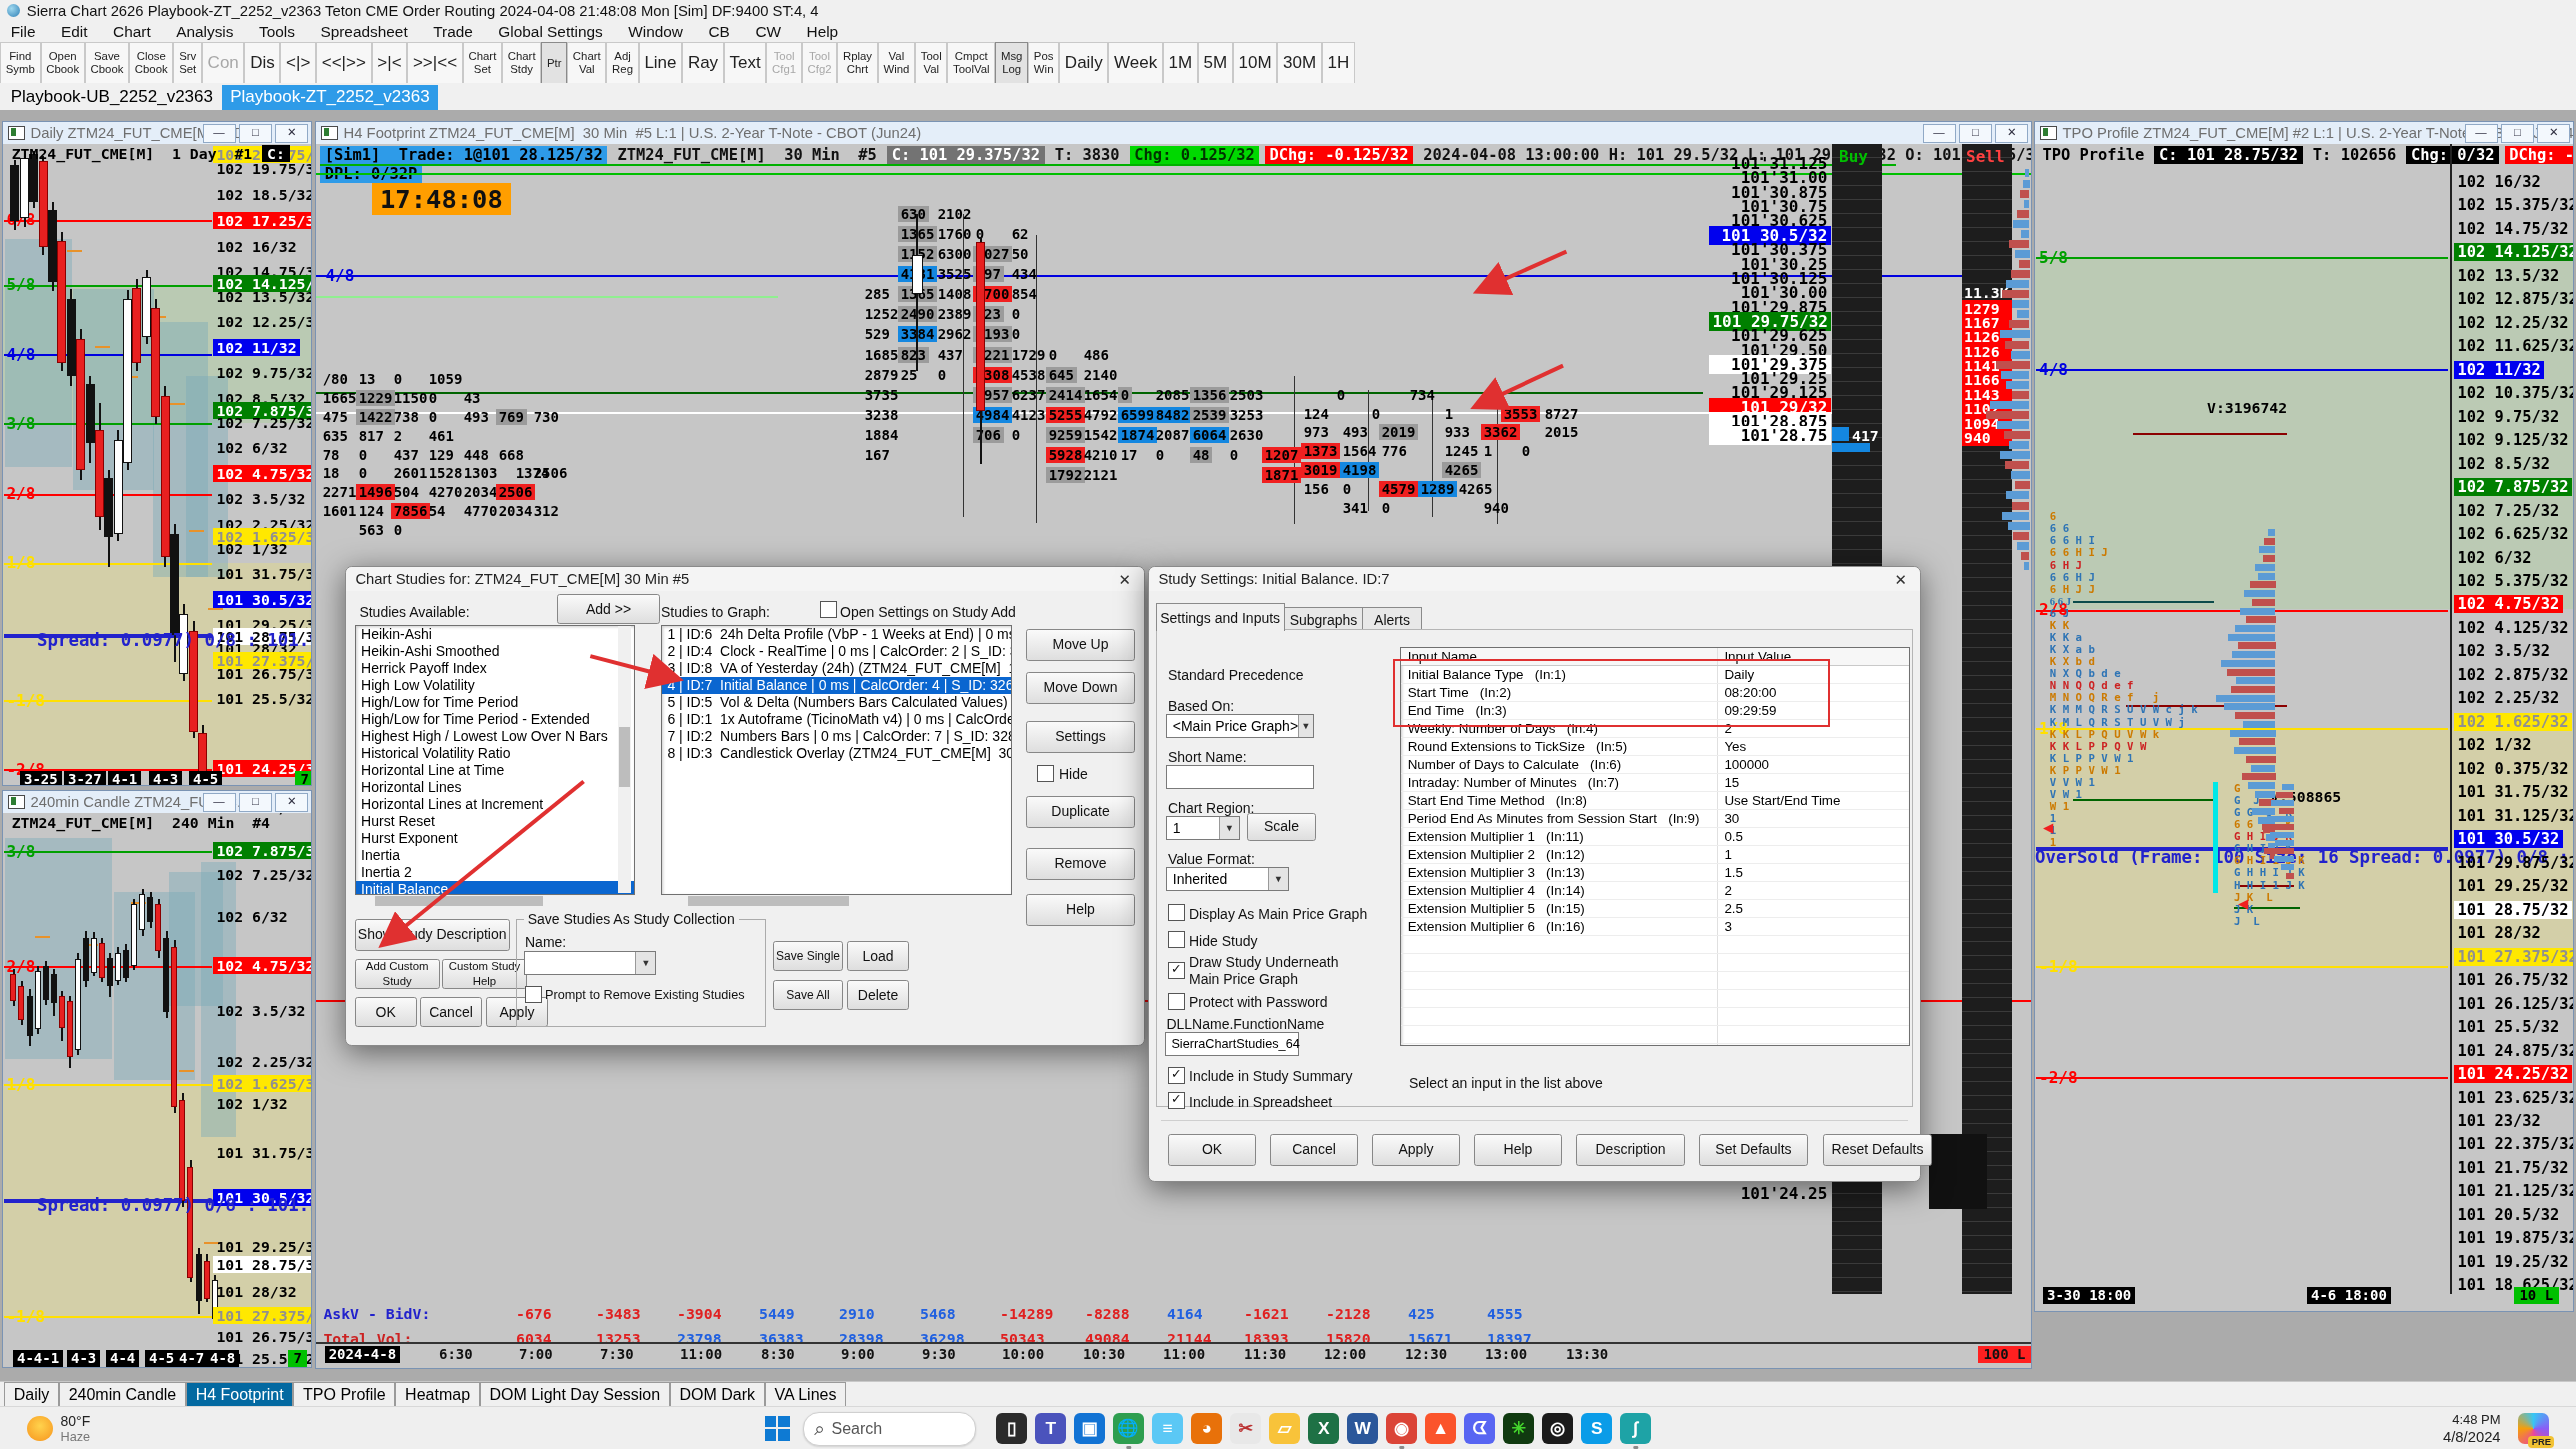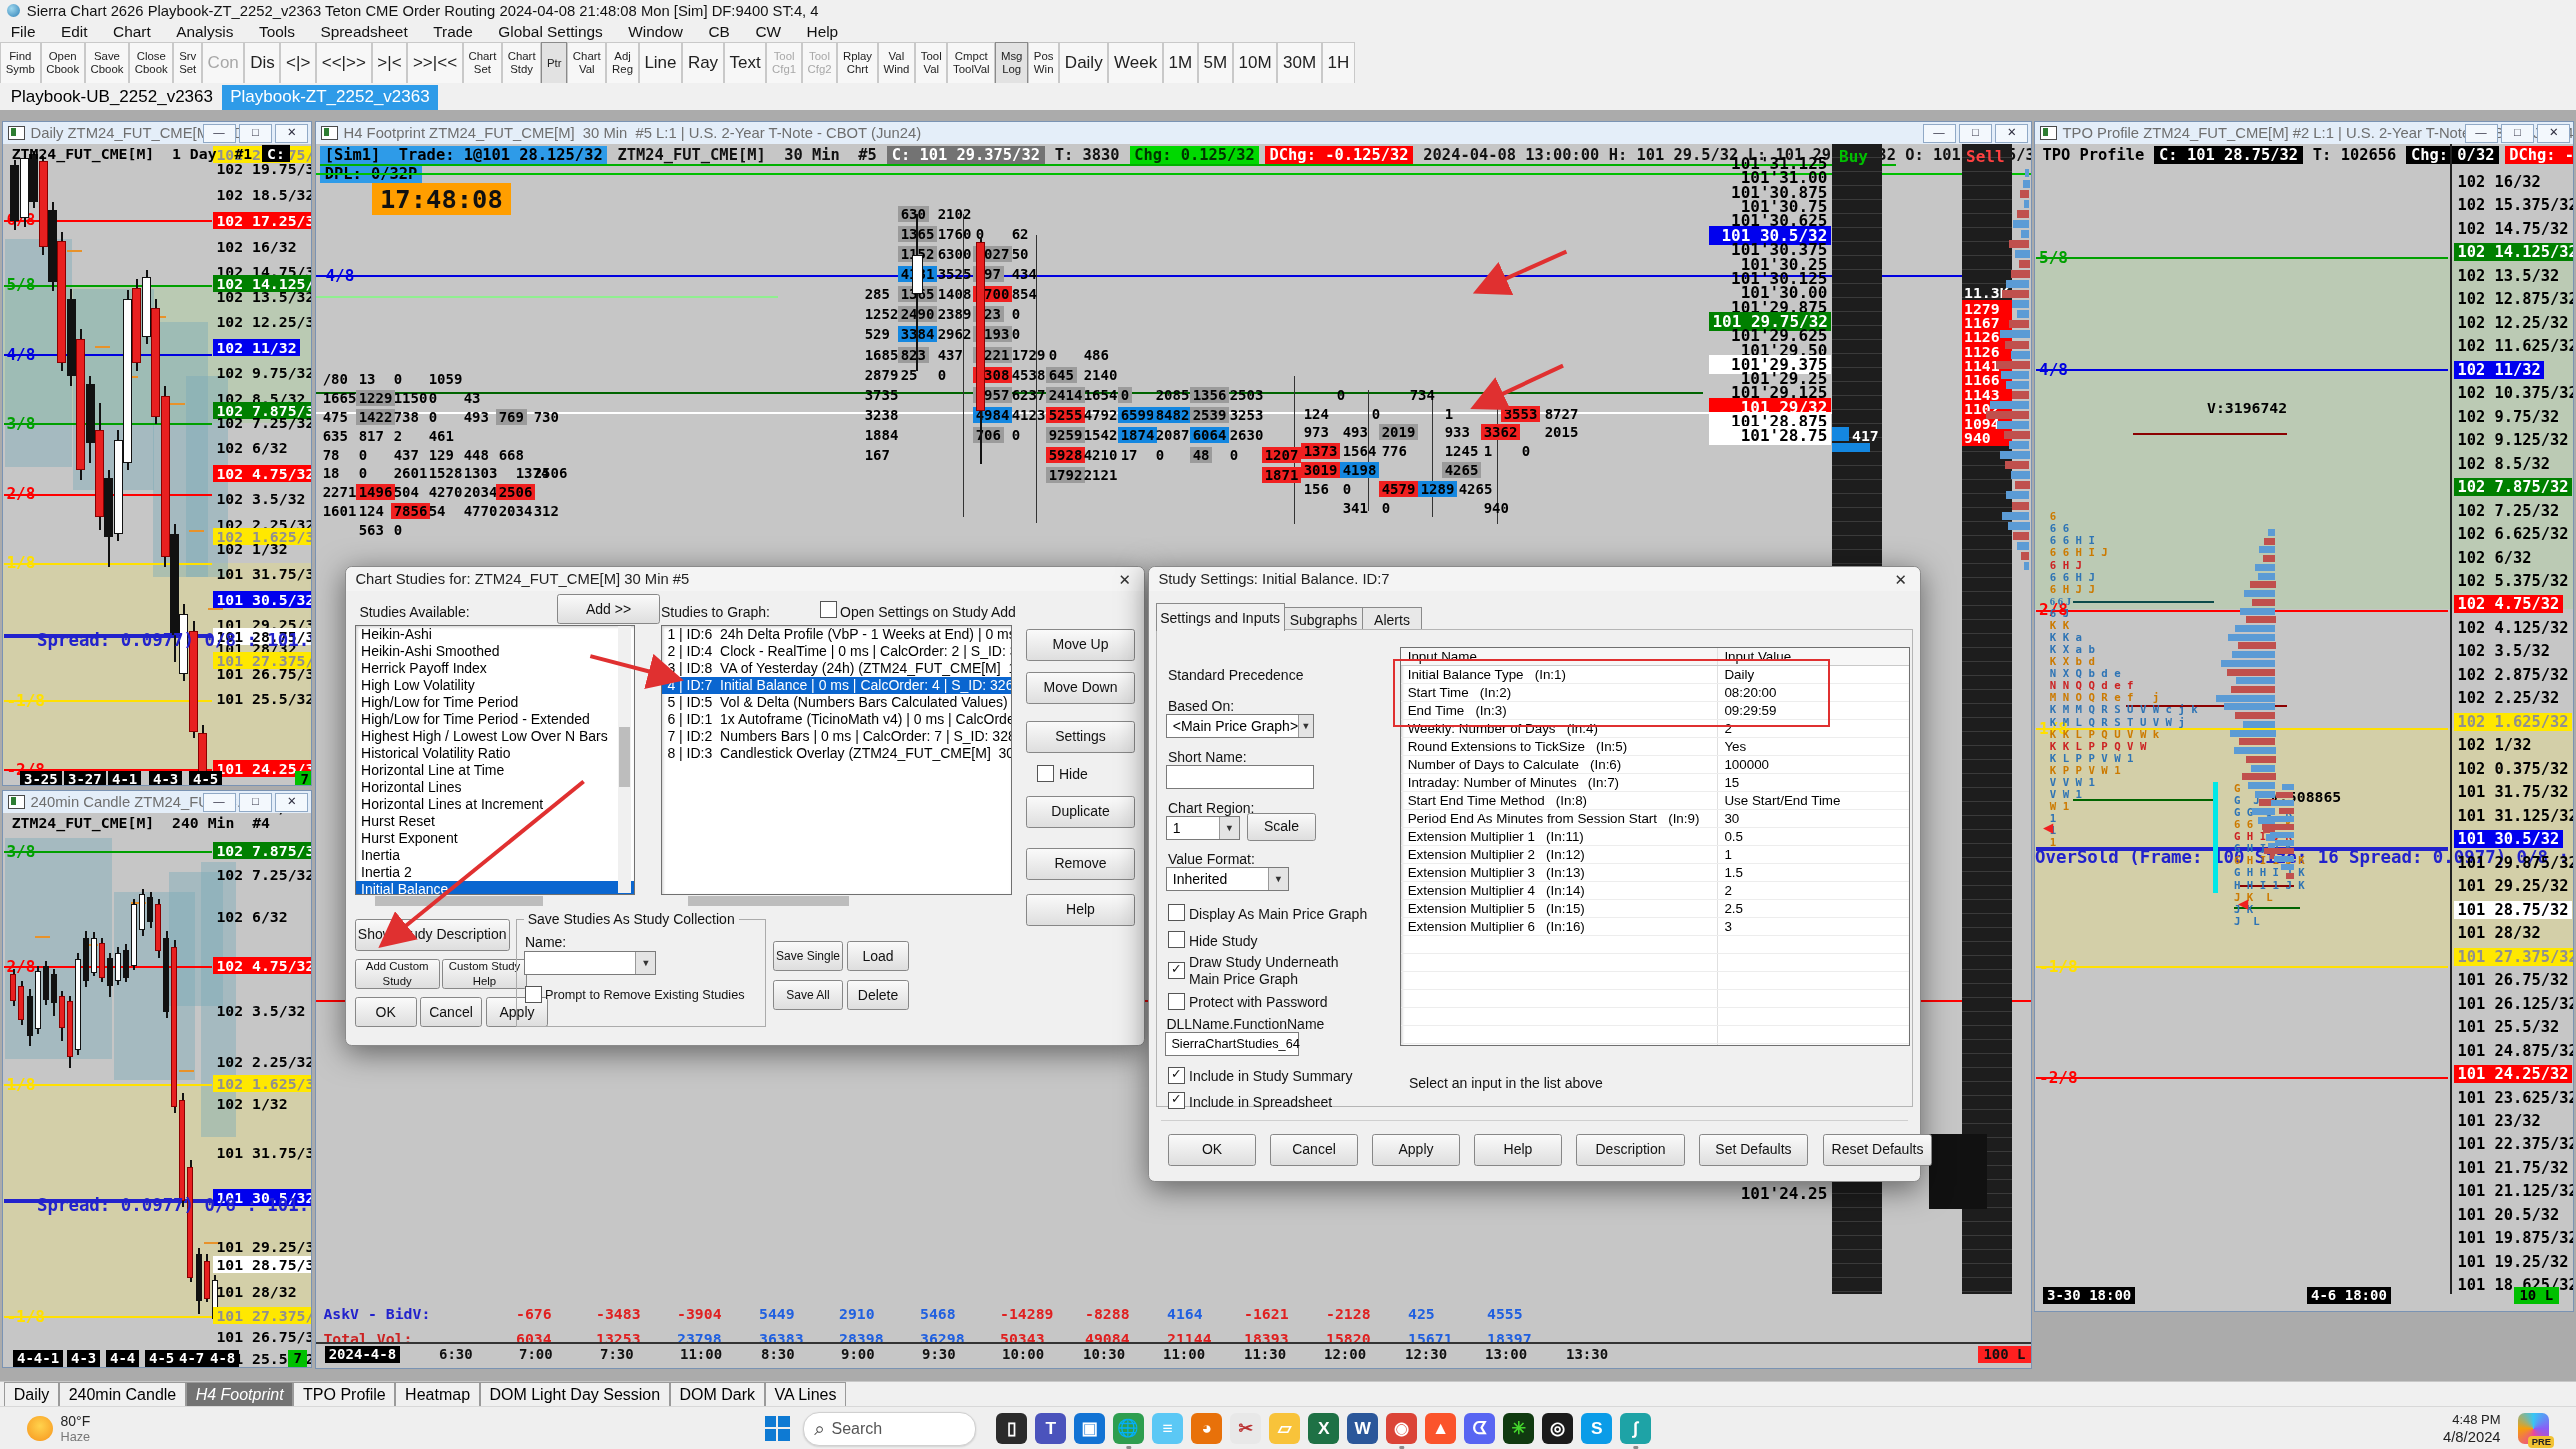--- a/index.html
+++ b/index.html
@@ -54,21 +54,21 @@
   .grp{position:absolute;border:0.7px solid #ABABAB;}
   .grplbl{position:absolute;top:-8.7px;left:6.7px;background:#F0F0F0;padding:0 4px;font-size:14px;color:#111;white-space:pre;}
   .tabd{position:absolute;border:0.7px solid #8a8a8a;border-bottom:none;background:#E8E8E8;font-size:14px;display:flex;align-items:center;justify-content:center;color:#111;}
   .tabd.active{background:#F0F0F0;z-index:2;}
   .trow{display:flex;height:17px;line-height:17px;font-size:13.4px;border-bottom:0.7px solid #EDEDED;white-space:pre;}
   .trow .c1{width:309px;padding-left:6.7px;overflow:hidden;flex:none;}
   .trow .c2{border-left:0.7px solid #E0E0E0;padding-left:6.7px;flex:1;overflow:hidden;}
   
   #bottabs{left:0;top:1381px;width:2576px;height:25.5px;background:#F0F0F0;display:flex;align-items:stretch;padding-left:4px;font-size:16px;border-top:0.7px solid #C8C8C8;}
   .btab{border:0.7px solid #9a9a9a;border-bottom:none;display:flex;align-items:center;padding:0 8.7px;background:#F0F0F0;color:#000;white-space:pre;}
-  .btab.active{background:#737373;color:#fff;font-style:italic;}
+  .btab.active{background:#0369a1;color:#fff;}
   #taskbar{left:0;top:1406px;width:2576px;height:43px;background:#EFEFEF;border-top:0.7px solid #D8D8D8;display:flex;align-items:center;}
   .tico{width:31px;height:31px;border-radius:6px;margin:0 4px;display:flex;align-items:center;justify-content:center;font-size:17.4px;font-weight:bold;color:#fff;flex:none;position:relative;}
   .tico .dot{position:absolute;bottom:-4.7px;left:50%;transform:translateX(-50%);width:5.4px;height:2.7px;border-radius:1.3px;background:#8a8a8a;}
   .sun{width:25.5px;height:25.5px;border-radius:50%;background:radial-gradient(circle at 50% 40%,#FFD34D,#F7941D);}
   #search{height:32px;width:161px;background:#fff;border:0.7px solid #D0D0D0;border-radius:16px;display:flex;align-items:center;gap:6.7px;padding-left:10.7px;color:#555;font-size:16px;box-shadow:0 0.7px 2px rgba(0,0,0,.15);}
   .wlogo{width:25.5px;height:25.5px;display:grid;grid-template-columns:11.4px 11.4px;grid-template-rows:11.4px 11.4px;gap:2px;}
   .wlogo div{background:#0E7AD3;}
   svg.ovl{position:absolute;left:0;top:0;z-index:90;pointer-events:none;}
   .redbox{position:absolute;border:2.7px solid #E03030;z-index:60;pointer-events:none;}
   .sb{position:absolute;background:#F0F0F0;}

